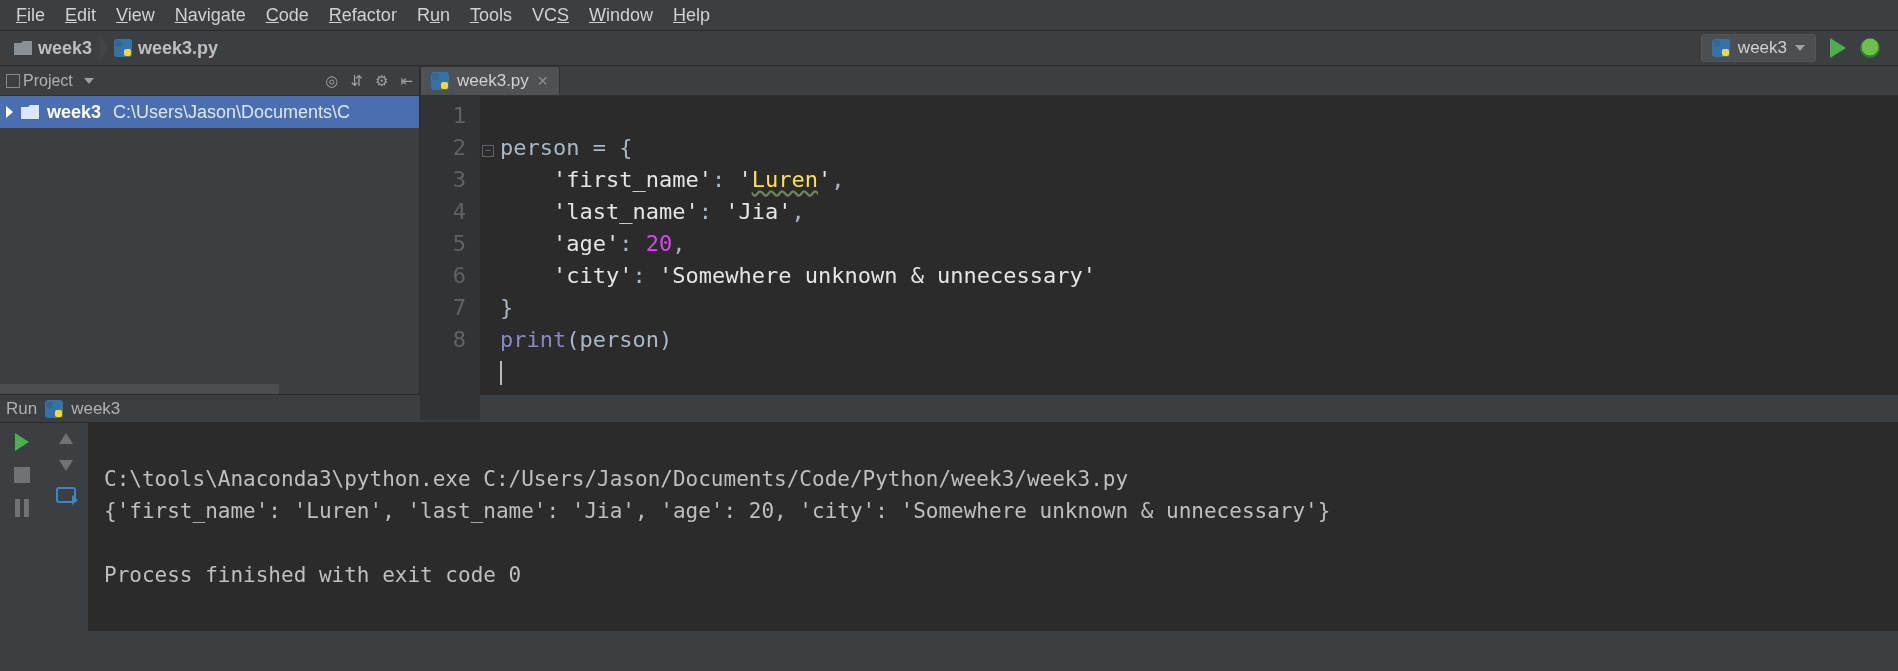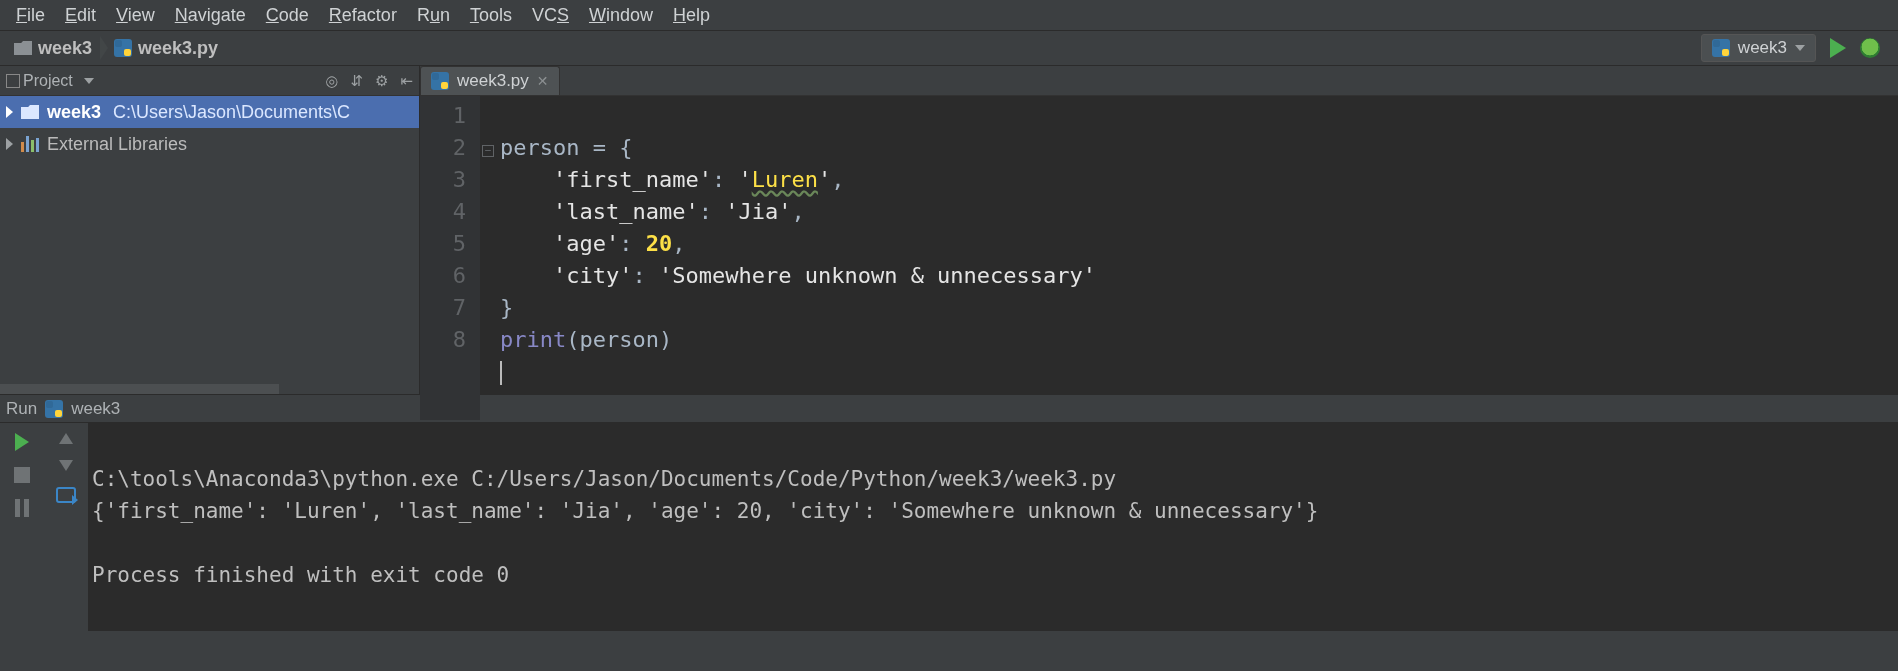--- a/index.html
+++ b/index.html
@@ -151,21 +151,21 @@
   .editor-tab .close-x { color:#8b8f91; font-size:14px; }
 
   .code-area { flex:1; display:flex; font-family:"Consolas","Menlo",monospace; font-size:22px; line-height:32px; }
   .gutter {
     width:60px; text-align:right; padding:4px 14px 0 0;
     color:#606366; background:#313335; user-select:none;
   }
   .code { flex:1; padding:4px 0 0 20px; white-space:pre; color:#a9b7c6; position:relative; }
   .tok-op   { color:#a9b7c6; }
   .tok-str  { color:#e5e5e5; }
-  .tok-num  { color:#fde047;font-weight:bold; }
+  .tok-num  { color:#d946ef; }
   .tok-builtin { color:#8888c6; }
   .tok-ident { color:#a9b7c6; }
   .tok-typo { color:#fde047; text-decoration: underline wavy #6a8759; text-underline-offset:3px;}
   .fold-minus { position:absolute; left:-18px; width:12px;height:12px;border:1px solid #606366;color:#606366;font-size:11px;line-height:10px;text-align:center; top:10px;}
   .caret { display:inline-block; width:2px; height:24px; background:#bbbbbb; vertical-align:middle; }
 
   
   .run-panel {
     border-top:1px solid #2b2b2b;
     background:#313335;
@@ -182,21 +182,21 @@
   }
   .rg-play { width:0;height:0;border-top:9px solid transparent;border-bottom:9px solid transparent;border-left:14px solid #4caf50; }
   .rg-stop { width:16px;height:16px;background:#6f7375; }
   .rg-pause{ display:flex;gap:4px;} .rg-pause i{width:5px;height:18px;background:#6f7375;}
   .rg-up   { width:0;height:0;border-left:7px solid transparent;border-right:7px solid transparent;border-bottom:11px solid #6f7375; }
   .rg-down { width:0;height:0;border-left:7px solid transparent;border-right:7px solid transparent;border-top:11px solid #6f7375; }
   .rg-wrap { width:20px;height:16px;border:2px solid #3b86c7;border-radius:3px;position:relative;}
   .rg-wrap::after{content:"";position:absolute;right:-4px;bottom:-4px;width:0;height:0;border-top:5px solid transparent;border-bottom:5px solid transparent;border-left:6px solid #3b86c7;}
 
   .console {
-    flex:1; padding:8px 4px;
+    flex:1; padding:8px 16px;
     font-family:"Consolas","Menlo",monospace; font-size:21px; line-height:32px;
     color:#bfbfbf; background:#2b2b2b; white-space:pre;
   }
 </style>
 </head>
 <body>
 
 <div class="menubar">
   <div class="menu-item"><u>F</u>ile</div>
   <div class="menu-item"><u>E</u>dit</div>
@@ -249,30 +249,20 @@
         <span>⇤</span>
       </div>
     </div>
     <div class="tree">
       <div class="tree-row selected">
         <span class="disclose"></span>
         <span class="folder2"></span>
         <b>week3</b>
         <span class="path">C:\Users\Jason\Documents\C</span>
       </div>
-      <div class="tree-row">
-        <span class="disclose"></span>
-        <span class="ext-lib-icon">
-            <i></i>
-            <i></i>
-            <i></i>
-            <i></i>
-          </span>
-        <span>External Libraries</span>
-      </div>
     </div>
     <div class="proj-scroll-hint"></div>
   </div>
 
   <div class="editor">
     <div class="editor-tabs">
       <div class="editor-tab">
         <span class="pyfile-icon"></span>
         <span>week3.py</span>
         <span class="close-x">✕</span>

